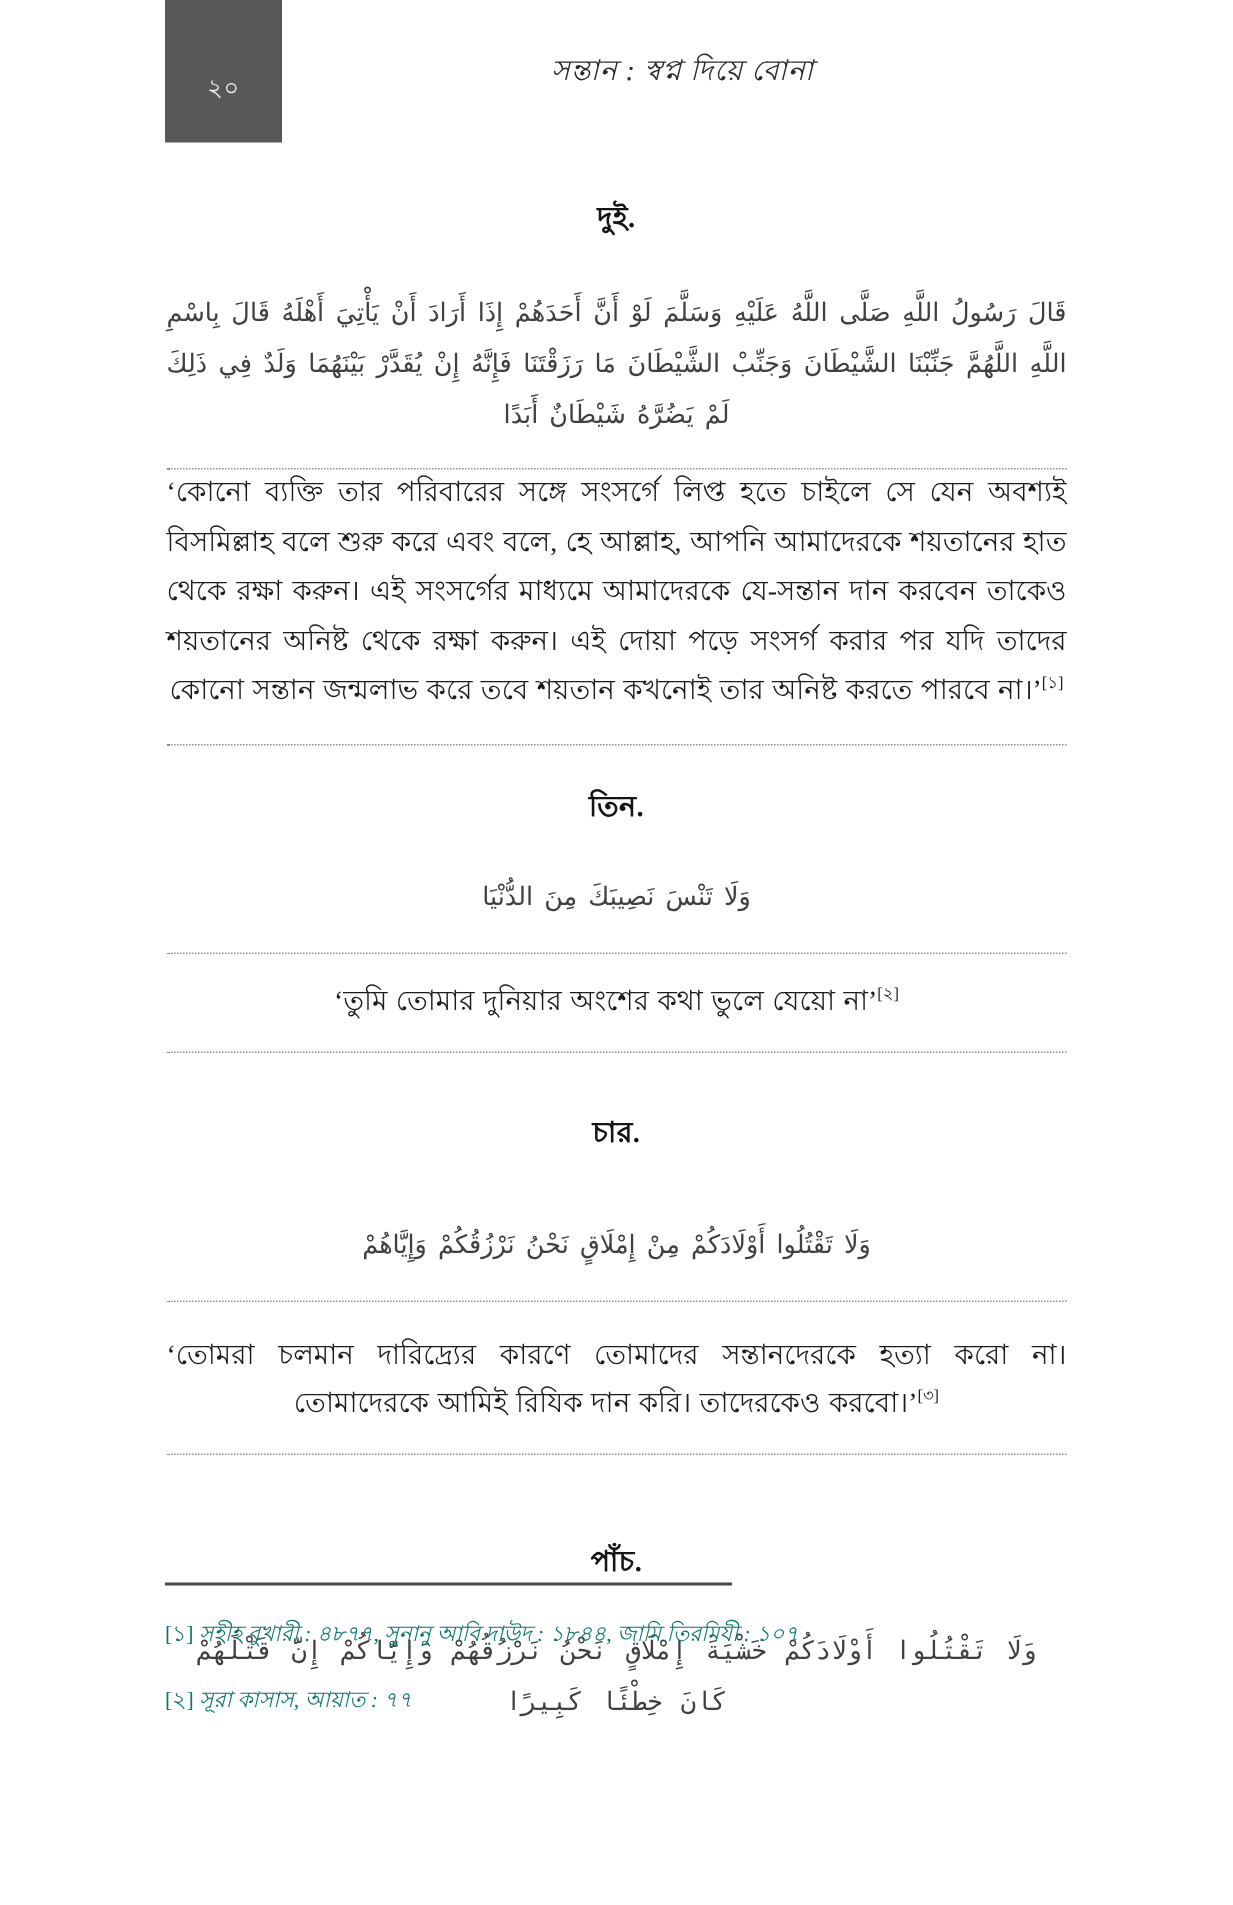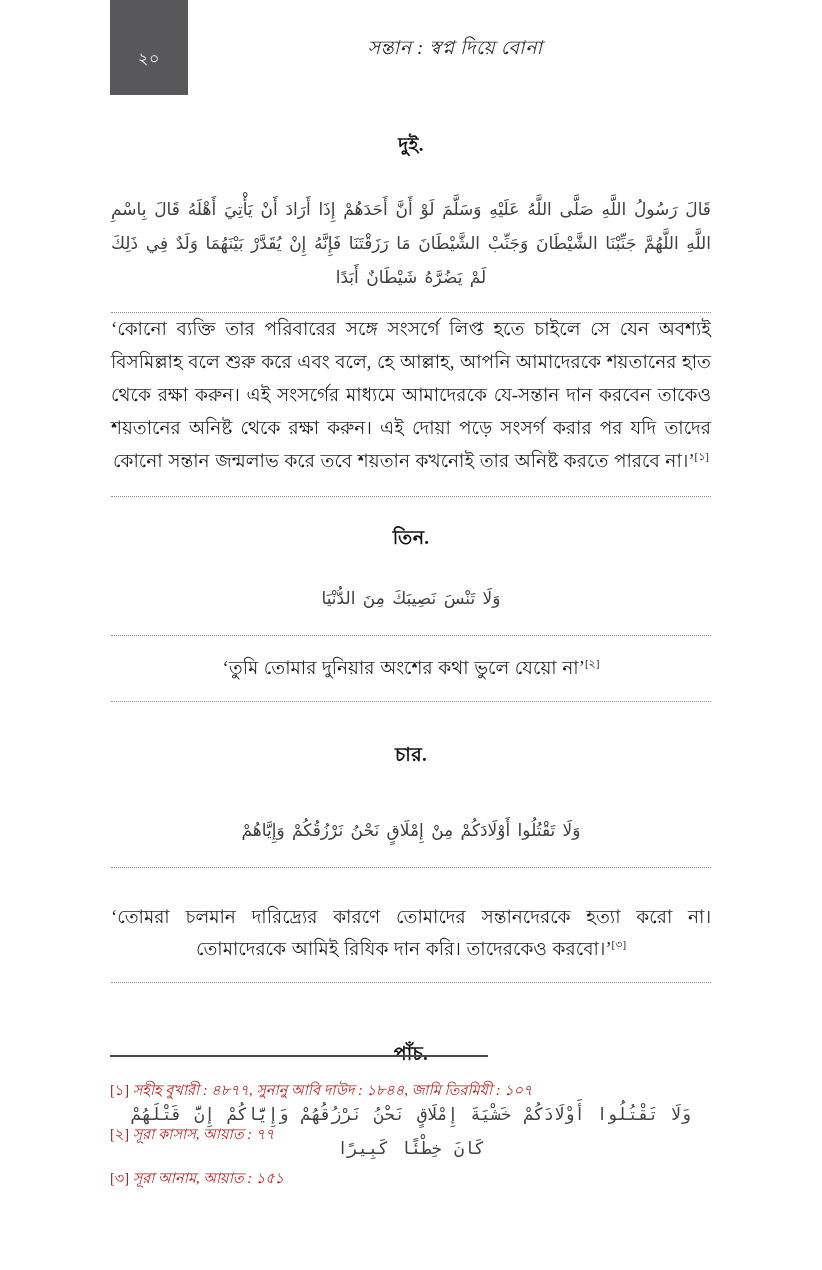--- a/index.html
+++ b/index.html
@@ -122,21 +122,21 @@
   .footnote-rule {
     width: 378px;
     height: 0;
     border: 0;
     border-top: 2px solid #4a4a4a;
     margin: 0 0 10px 0;
   }
   .footnote-item {
     font-size: 14.5px;
     line-height: 1.52;
-    color: #b91c1c;
+    color: #0f766e;
     white-space: nowrap;
     margin-top: 22px;
   }
   .footnote-marker { font-style: normal; }
   .footnote-italic { font-style: italic; }
 </style>
 </head>
 <body>
 
 <div class="page-header">
@@ -165,21 +165,21 @@
     <div class="translation centered" style="margin-top:16px;">
       <span>‘তুমি তোমার দুনিয়ার অংশের কথা ভুলে যেয়ো না’</span><span class="fn-ref">[২]</span>
     </div>
     <hr class="dotted-rule" style="margin-top:16px;">
   </div>
 
   <div class="section">
     <div class="section-heading" style="margin-top:38px;">চার.</div>
     <div class="arabic" style="margin-top:41px;">وَلَا تَقْتُلُوا أَوْلَادَكُمْ مِنْ إِمْلَاقٍ نَحْنُ نَرْزُقُكُمْ وَإِيَّاهُمْ</div>
     <hr class="dotted-rule" style="margin-top:20px;">
-    <div class="translation" style="margin-top:33px;">
+    <div class="translation" style="margin-top:20px;">
       <span>‘তোমরা চলমান দারিদ্র্যের কারণে তোমাদের সন্তানদেরকে হত্যা করো না। তোমাদেরকে আমিই রিযিক দান করি। তাদেরকেও করবো।’</span><span class="fn-ref">[৩]</span>
     </div>
     <hr class="dotted-rule" style="margin-top:16px;">
   </div>
 
   <div class="section">
     <div class="section-heading" style="margin-top:56px;">পাঁচ.</div>
     <div class="arabic" style="margin-top:28px;font-family:Liberation Mono, monospace;">وَلَا تَقْتُلُوا أَوْلَادَكُمْ خَشْيَةَ إِمْلَاقٍ نَحْنُ نَرْزُقُهُمْ وَإِيَّاكُمْ إِنَّ قَتْلَهُمْ كَانَ خِطْئًا كَبِيرًا</div>
   </div>
 
@@ -191,17 +191,13 @@
   <div class="footnote-item">
     <span class="footnote-marker">[১]</span>
     <span class="footnote-italic">সহীহ বুখারী : ৪৮৭৭, সুনানু আবি দাউদ : ১৮৪৪, জামি তিরমিযী : ১০৭</span>
   </div>
 
   <div class="footnote-item">
     <span class="footnote-marker">[২]</span>
     <span class="footnote-italic">সূরা কাসাস, আয়াত : ৭৭</span>
   </div>
 
-  <div class="footnote-item">
-    <span class="footnote-marker">[৩]</span>
-    <span class="footnote-italic">সূরা আনাম, আয়াত : ১৫১</span>
-  </div>
 </div>
 
 </body></html>

